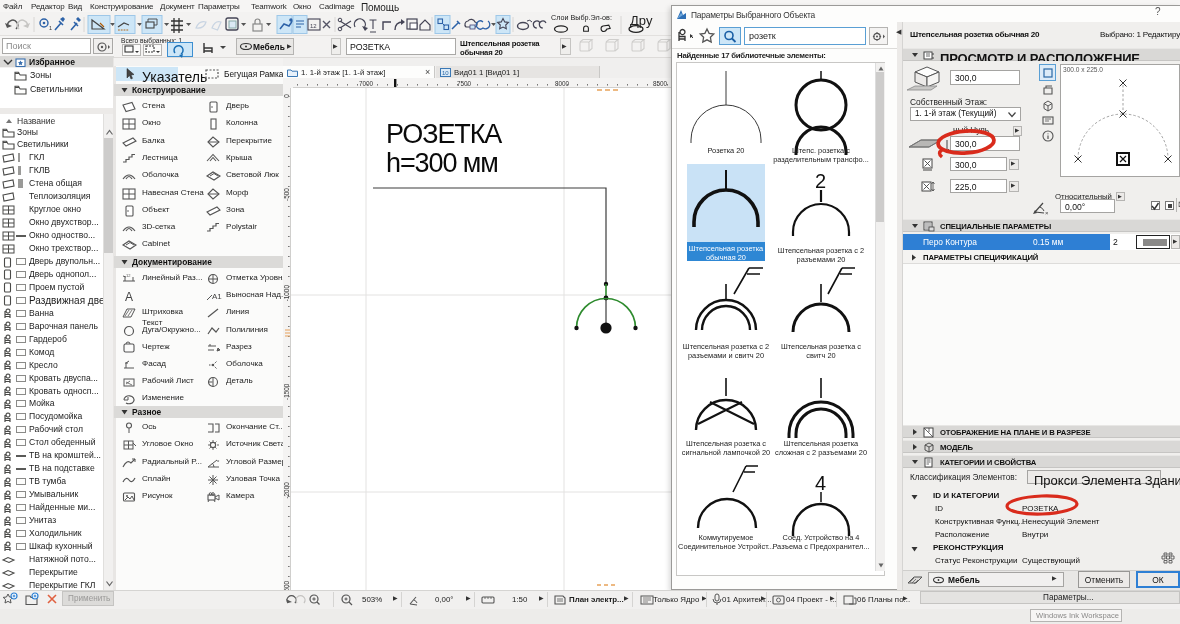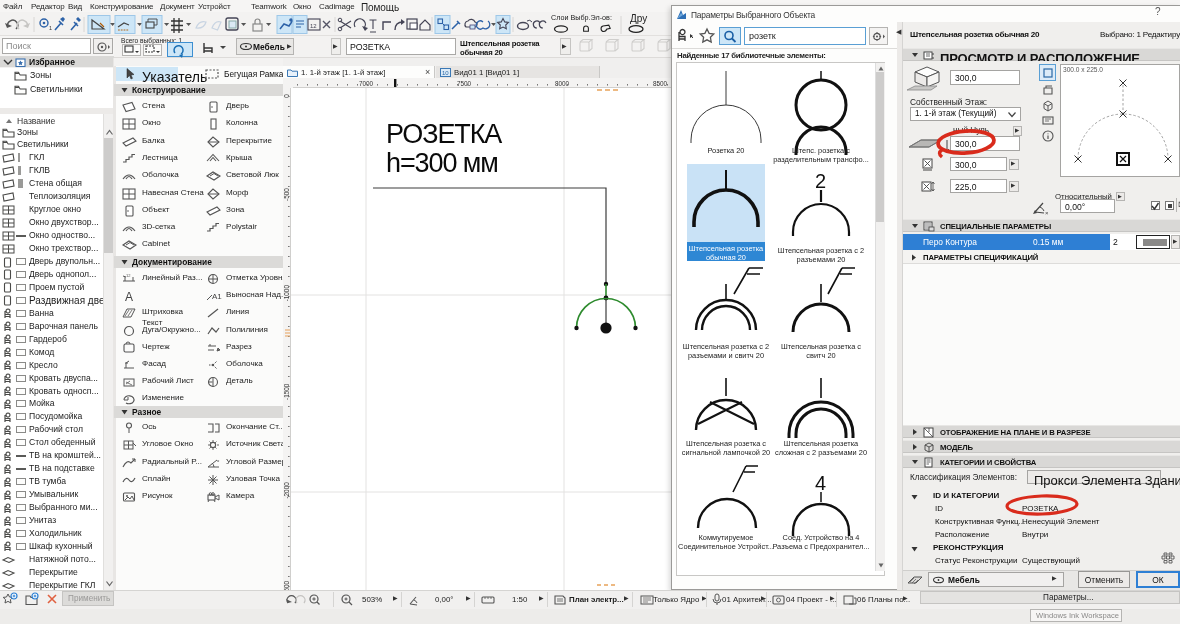--- a/index.html
+++ b/index.html
@@ -7,21 +7,21 @@
 .a{position:absolute;}
 .t{position:absolute;white-space:nowrap;}
 svg{position:absolute;overflow:visible;}
 </style></head><body>
 <div class="a" style="left:0px;top:0px;width:1180px;height:12px;background:#f6f5f4;"></div>
 <div class="t" style="left:3px;top:1.5px;font-size:8px;color:#1f1f1f;font-weight:normal;letter-spacing:-0.1px;">Файл</div>
 <div class="t" style="left:31px;top:1.5px;font-size:8px;color:#1f1f1f;font-weight:normal;letter-spacing:-0.1px;">Редактор</div>
 <div class="t" style="left:68px;top:1.5px;font-size:8px;color:#1f1f1f;font-weight:normal;letter-spacing:-0.1px;">Вид</div>
 <div class="t" style="left:90px;top:1.5px;font-size:8px;color:#1f1f1f;font-weight:normal;letter-spacing:-0.1px;">Конструирование</div>
 <div class="t" style="left:160px;top:1.5px;font-size:8px;color:#1f1f1f;font-weight:normal;letter-spacing:-0.1px;">Документ</div>
-<div class="t" style="left:198px;top:1.5px;font-size:8px;color:#1f1f1f;font-weight:normal;letter-spacing:-0.1px;">Устройст</div>
+<div class="t" style="left:198px;top:1.5px;font-size:8px;color:#1f1f1f;font-weight:normal;letter-spacing:-0.1px;">Параметры</div>
 <div class="t" style="left:251px;top:1.5px;font-size:8px;color:#1f1f1f;font-weight:normal;letter-spacing:-0.1px;">Teamwork</div>
 <div class="t" style="left:293px;top:1.5px;font-size:8px;color:#1f1f1f;font-weight:normal;letter-spacing:-0.1px;">Окно</div>
 <div class="t" style="left:319px;top:1.5px;font-size:8px;color:#1f1f1f;font-weight:normal;letter-spacing:-0.1px;">Cadimage</div>
 <div class="t" style="left:361px;top:1.5px;font-size:10px;color:#1f1f1f;font-weight:normal;letter-spacing:-0.1px;">Помощь</div>
 <div class="a" style="left:0px;top:12px;width:672px;height:24px;background:#f3f2f1;border-bottom:1px solid #e2e0de;"></div>
 <svg style="left:0;top:12px" width="672" height="24" viewBox="0 0 672 24">
 <path d="M8 15 a5 5 0 1 1 8 2" fill="none" stroke="#555" stroke-width="1.5"></path>
     <path d="M5 11 l2 5 5-2z" fill="#555"></path>
 <path d="M27 15 a5 5 0 1 0 -8 2" fill="none" stroke="#c6c5c3" stroke-width="1.5"></path>
     <path d="M30 11 l-2 5 -5-2z" fill="#c6c5c3"></path>
@@ -96,21 +96,21 @@
 <path d="M537 16 a3.5 3.5 0 1 1 3-5 m3 5 a3.5 3.5 0 1 1 3-5" fill="none" stroke="#445" stroke-width="1.2"></path>
 </svg>
 <div class="t" style="left:551px;top:13px;font-size:7.2px;color:#222;font-weight:normal;">Слои Выбр.Эл-ов:</div>
 <svg style="left:551px;top:23px" width="115" height="12" viewBox="0 0 115 12">
     <ellipse cx="10" cy="6" rx="6.5" ry="3.2" fill="none" stroke="#222" stroke-width="1.3"></ellipse>
     <path d="M35 3 a2.4 2.4 0 0 1 2.4 2.4 v2.8 h-4.8 v-2.8 a2.4 2.4 0 0 1 2.4-2.4" fill="none" stroke="#222" stroke-width="1.1"></path>
     <path d="M52 3 a2.8 2.8 0 1 0 3.6 3.2 l3.6-.9 -1.4-3.2z" fill="none" stroke="#222" stroke-width="1.1"></path>
     <line x1="70" y1="-7" x2="70" y2="11" stroke="#d8d6d4"></line>
     <ellipse cx="85" cy="6" rx="7" ry="3.4" fill="none" stroke="#222" stroke-width="1.3"></ellipse>
   </svg>
-<div class="t" style="left:630px;top:13px;font-size:10px;color:#222;font-weight:normal;">Дру</div>
+<div class="t" style="left:630px;top:13px;font-size:13px;color:#222;font-weight:normal;">Дру</div>
 <div class="a" style="left:0px;top:36px;width:672px;height:22px;background:#f3f2f1;border-bottom:1px solid #dddbd9;"></div>
 <div class="a" style="left:0px;top:36px;width:114px;height:22px;background:#f6f5f4;"></div>
 <div class="a" style="left:2px;top:38px;width:89px;height:16px;background:#fff;border:1px solid #a9a8a6;"></div>
 <div class="t" style="left:6px;top:41px;font-size:9px;color:#8a8a8a;font-weight:normal;">Поиск</div>
 <div class="a" style="left:93px;top:38px;width:20px;height:16px;background:#f0efee;border:1px solid #a9a8a6;">
     <svg style="left:2px;top:2px" width="16" height="12" viewBox="0 0 16 12">
       <circle cx="6" cy="6" r="4" fill="none" stroke="#555" stroke-width="1.2"></circle>
       <circle cx="6" cy="6" r="1.2" fill="#555"></circle>
       <path d="M12 4 l2 2 -2 2" fill="#555"></path>
     </svg>
@@ -328,21 +328,21 @@
 <div class="t" style="left:29px;top:476.15px;font-size:8.6px;color:#1c1c1c;font-weight:normal;">ТВ тумба</div>
 <svg style="left:3px;top:489.59999999999997px" width="10" height="11" viewBox="0 0 10 11">
     <path d="M2 10 v-7 m0 3.5 h5 v3.5 m-5-1.5 h5 M7 3 a2 2 0 1 0 0 .1" fill="none" stroke="#4a4a48" stroke-width="1.2"></path>
   </svg>
 <div class="a" style="left:16px;top:491.09999999999997px;width:10px;height:7px;background:#fdfdfc;border:1px solid #8a8a88;"></div>
 <div class="t" style="left:29px;top:489.09999999999997px;font-size:8.6px;color:#1c1c1c;font-weight:normal;">Умывальник</div>
 <svg style="left:3px;top:502.54999999999995px" width="10" height="11" viewBox="0 0 10 11">
     <path d="M2 10 v-7 m0 3.5 h5 v3.5 m-5-1.5 h5 M7 3 a2 2 0 1 0 0 .1" fill="none" stroke="#4a4a48" stroke-width="1.2"></path>
   </svg>
 <div class="a" style="left:16px;top:504.04999999999995px;width:10px;height:7px;background:#fdfdfc;border:1px solid #8a8a88;"></div>
-<div class="t" style="left:29px;top:502.04999999999995px;font-size:8.6px;color:#1c1c1c;font-weight:normal;">Выбранного ми...</div>
+<div class="t" style="left:29px;top:502.04999999999995px;font-size:8.6px;color:#1c1c1c;font-weight:normal;">Найденные ми...</div>
 <svg style="left:3px;top:515.5px" width="10" height="11" viewBox="0 0 10 11">
     <path d="M2 10 v-7 m0 3.5 h5 v3.5 m-5-1.5 h5 M7 3 a2 2 0 1 0 0 .1" fill="none" stroke="#4a4a48" stroke-width="1.2"></path>
   </svg>
 <div class="a" style="left:16px;top:517.0px;width:10px;height:7px;background:#fdfdfc;border:1px solid #8a8a88;"></div>
 <div class="t" style="left:29px;top:515.0px;font-size:8.6px;color:#1c1c1c;font-weight:normal;">Унитаз</div>
 <svg style="left:3px;top:528.45px" width="10" height="11" viewBox="0 0 10 11">
     <path d="M2 10 v-7 m0 3.5 h5 v3.5 m-5-1.5 h5 M7 3 a2 2 0 1 0 0 .1" fill="none" stroke="#4a4a48" stroke-width="1.2"></path>
   </svg>
 <div class="a" style="left:16px;top:529.95px;width:10px;height:7px;background:#fdfdfc;border:1px solid #8a8a88;"></div>
 <div class="t" style="left:29px;top:527.95px;font-size:8.6px;color:#1c1c1c;font-weight:normal;">Холодильник</div>

